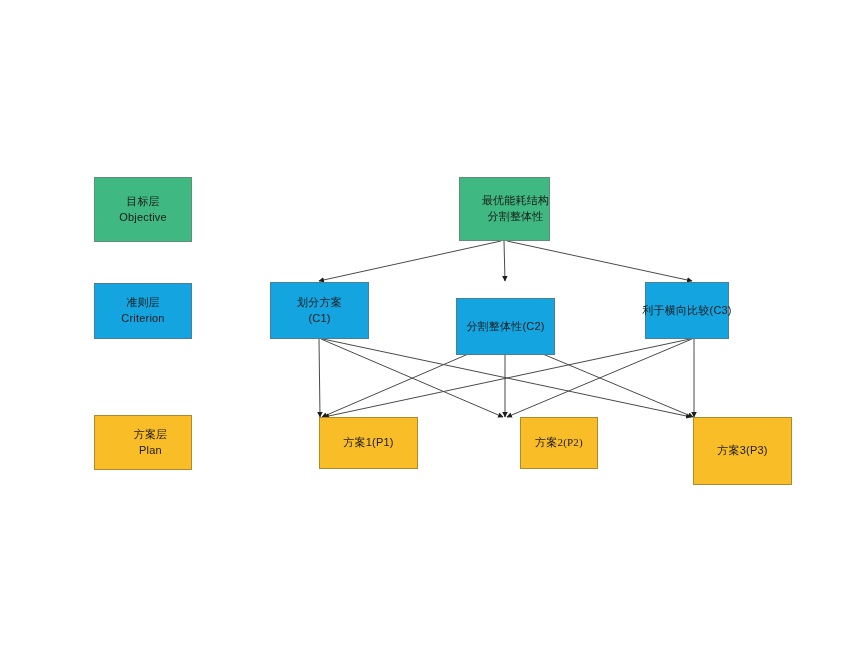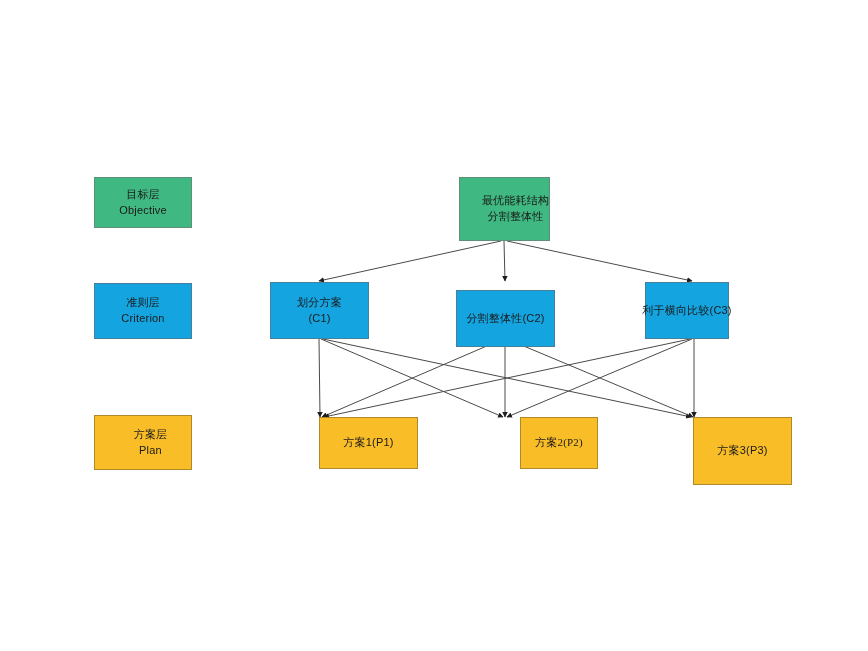--- a/index.html
+++ b/index.html
@@ -82,21 +82,21 @@
       <line x1="503" y1="339" x2="322" y2="417"></line>
       <line x1="505" y1="339" x2="505" y2="417"></line>
       <line x1="507" y1="339" x2="693" y2="417"></line>
 
       <line x1="690" y1="339" x2="324" y2="417"></line>
       <line x1="692" y1="339" x2="507" y2="417"></line>
       <line x1="694" y1="339" x2="694" y2="417"></line>
     </g>
   </svg>
 
-  <div class="node legend-green" style="left:94px; top:177px; width:98px; height:51px;">
+  <div class="node legend-green" style="left:94px; top:177px; width:98px; height:65px;">
     <span class="line">目标层</span>
     <span class="line">Objective</span>
   </div>
 
   <div class="node legend-blue" style="left:94px; top:283px; width:98px; height:56px;">
     <span class="line">准则层</span>
     <span class="line">Criterion</span>
   </div>
 
   <div class="node legend-amber" style="left:94px; top:415px; width:98px; height:55px;padding-left:15px;">
@@ -107,21 +107,21 @@
   <div class="node goal" style="left:459px; top:177px; width:91px; height:64px;padding-left:22px;">
     <span class="line">最优能耗结构</span>
     <span class="line">分割整体性</span>
   </div>
 
   <div class="node crit" style="left:270px; top:282px; width:99px; height:57px;">
     <span class="line">划分方案</span>
     <span class="line">(C1)</span>
   </div>
 
-  <div class="node crit" style="left:456px; top:290px; width:99px; height:57px;">
+  <div class="node crit" style="left:456px; top:298px; width:99px; height:57px;">
     <span class="line">分割整体性(C2)</span>
   </div>
 
   <div class="node crit" style="left:645px; top:282px; width:84px; height:57px;justify-content:center;">
     <span class="line">利于横向比较(C3)</span>
   </div>
 
   <div class="node plan" style="left:271px; top:417px; width:99px; height:52px;">
     <span class="line">方案1(P1)</span>
   </div>

